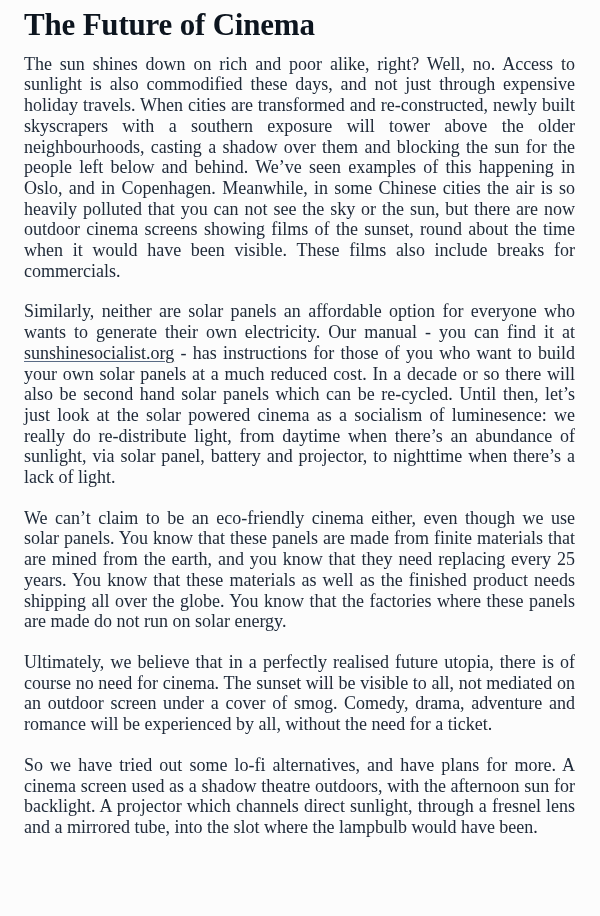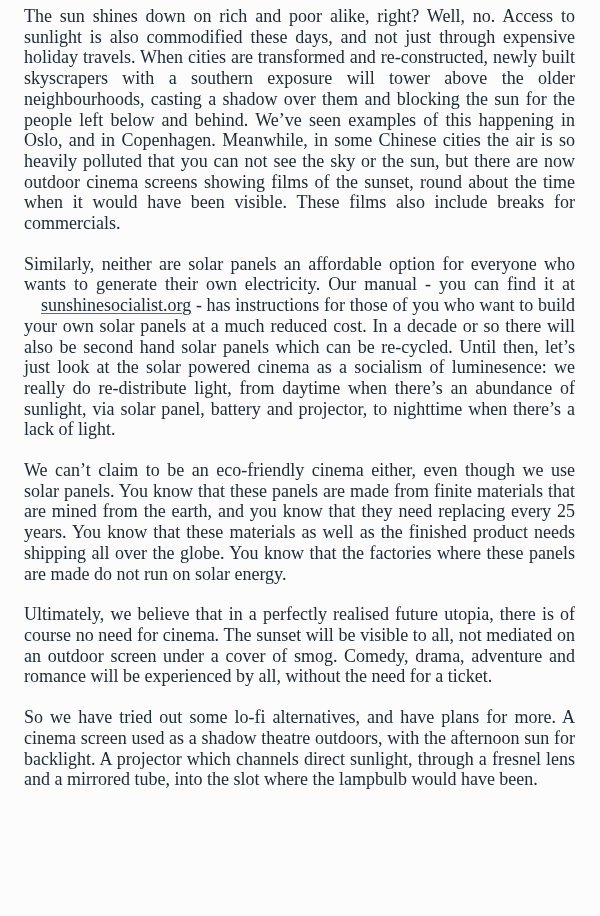--- a/index.html
+++ b/index.html
@@ -37,28 +37,28 @@
     color: #202b3a;
     hyphens: none;
   }
   a.inline-link {
     color: #202b3a;
     text-decoration: underline;
     text-decoration-color: #5a6b85;
     text-underline-offset: 2px;
     text-decoration-thickness: 1px;
     cursor: pointer;
-    margin-left: 17px;
   }
 </style>
 </head>
 <body>
 
 <div class="page">
 
+  <h1 class="title">The Future of Cinema</h1>
 
   <p class="body-par">The sun shines down on rich and poor alike, right? Well, no. Access to sunlight is also commodified these days, and not just through expensive holiday travels. When cities are transformed and re-constructed, newly built skyscrapers with a southern exposure will tower above the older neighbourhoods, casting a shadow over them and blocking the sun for the people left below and behind. We’ve seen examples of this happening in Oslo, and in Copenhagen. Meanwhile, in some Chinese cities the air is so heavily polluted that you can not see the sky or the sun, but there are now outdoor cinema screens showing films of the sunset, round about the time when it would have been visible. These films also include breaks for commercials.</p>
 
   <p class="body-par"><span>Similarly, neither are solar panels an affordable option for everyone who wants to generate their own electricity. Our manual - you can find it at </span><a class="inline-link">sunshinesocialist.org</a><span> - has instructions for those of you who want to build your own solar panels at a much reduced cost. In a decade or so there will also be second hand solar panels which can be re-cycled. Until then, let’s just look at the solar powered cinema as a socialism of luminesence: we really do re-distribute light, from daytime when there’s an abundance of sunlight, via solar panel, battery and projector, to nighttime when there’s a lack of light.</span></p>
 
   <p class="body-par">We can’t claim to be an eco-friendly cinema either, even though we use solar panels. You know that these panels are made from finite materials that are mined from the earth, and you know that they need replacing every 25 years. You know that these materials as well as the finished product needs shipping all over the globe. You know that the factories where these panels are made do not run on solar energy.</p>
 
   <p class="body-par">Ultimately, we believe that in a perfectly realised future utopia, there is of course no need for cinema. The sunset will be visible to all, not mediated on an outdoor screen under a cover of smog. Comedy, drama, adventure and romance will be experienced by all, without the need for a ticket.</p>
 
   <p class="body-par">So we have tried out some lo-fi alternatives, and have plans for more. A cinema screen used as a shadow theatre outdoors, with the afternoon sun for backlight. A projector which channels direct sunlight, through a fresnel lens and a mirrored tube, into the slot where the lampbulb would have been.</p>

